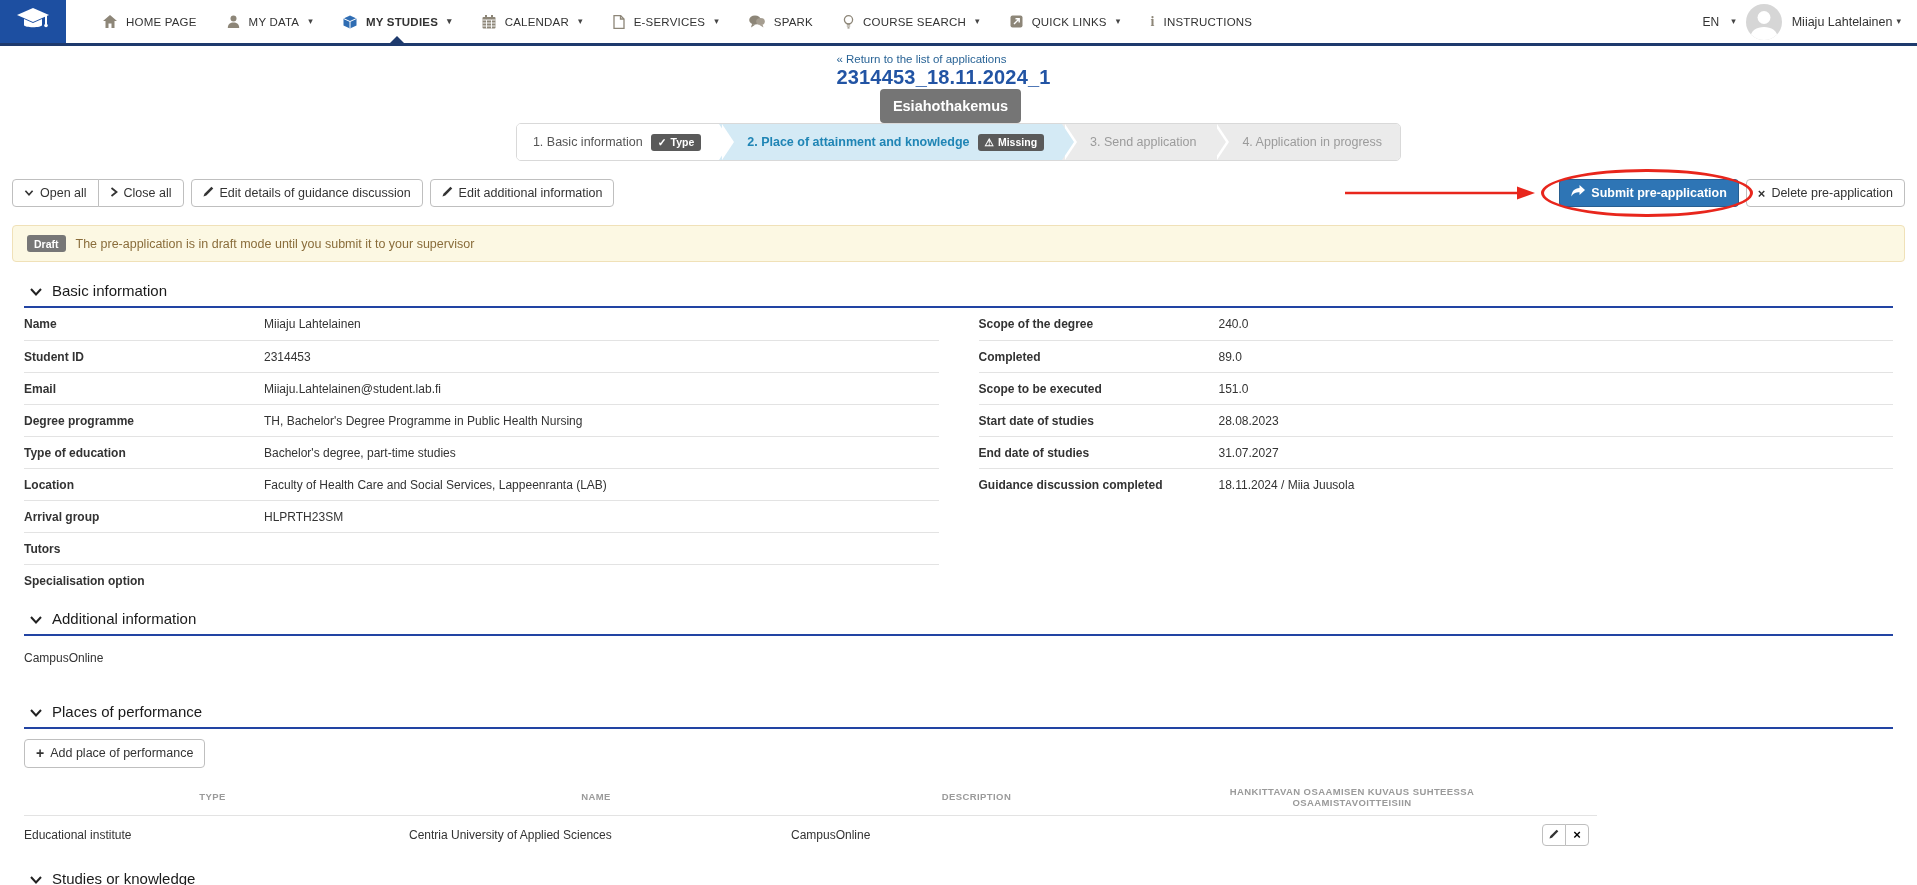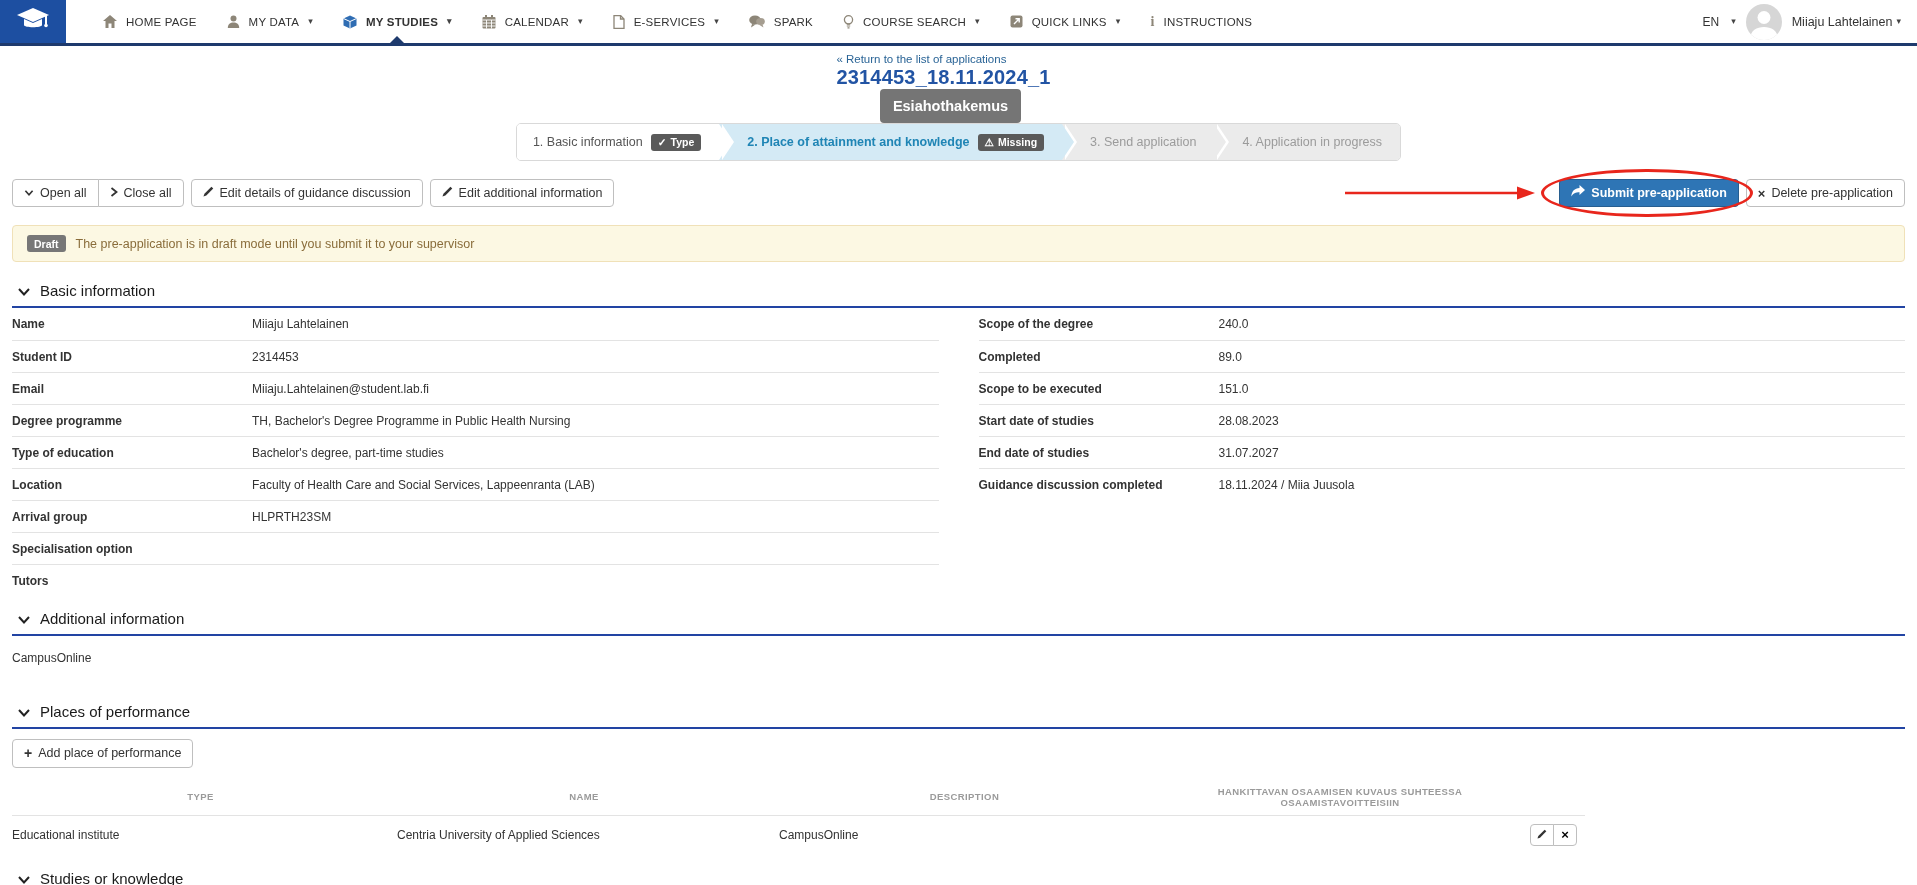--- a/index.html
+++ b/index.html
@@ -96,21 +96,21 @@
   .red-arrow { position: absolute; right: calc(100% + 24px); top: 50%; margin-top: -8px; pointer-events: none; }
 
   
   .draft-alert {
     margin: 12px 12px 6px; background: #fcf8e3; border: 1px solid #f0e1b8; border-radius: 4px;
     padding: 9px 14px; display: flex; align-items: center; gap: 10px; color: #8a6d3b; font-size: 12.5px;
   }
   .draft-badge { background:#777; color:#fff; font-size:10.5px; font-weight:bold; border-radius:3px; padding:2.5px 7px; }
 
   
-  .section { margin: 0 12px; }
+  .section { margin: 0 24px; }
   .section-header {
     display: flex; align-items: center; gap: 10px; padding: 14px 6px 7px;
     font-size: 15px; color: #1a1a1a; border-bottom: 2px solid #2244a3; cursor: pointer;
   }
   .fields { display: grid; grid-template-columns: 1fr 1fr; column-gap: 40px; }
   .frow { display: flex; padding: 9px 0 8px; border-top: 1px solid #e3e3e3; min-height: 32px; }
   .fcol .frow:first-child { border-top: none; }
   .flabel { width: 240px; font-weight: bold; flex-shrink: 0; }
   .fvalue { flex: 1; }
 
@@ -375,25 +375,25 @@
         </div>
       <div class="frow">
           <div class="flabel">Location</div>
           <div class="fvalue">Faculty of Health Care and Social Services, Lappeenranta (LAB)</div>
         </div>
       <div class="frow">
           <div class="flabel">Arrival group</div>
           <div class="fvalue">HLPRTH23SM</div>
         </div>
       <div class="frow">
+          <div class="flabel">Tutors</div>
+          <div class="fvalue"></div>
+        </div>
+      <div class="frow">
           <div class="flabel">Specialisation option</div>
-          <div class="fvalue"></div>
-        </div>
-      <div class="frow">
-          <div class="flabel">Tutors</div>
           <div class="fvalue"></div>
         </div>
     </div>
     <div class="fcol">
       <div class="frow">
           <div class="flabel">Scope of the degree</div>
           <div class="fvalue">240.0</div>
         </div>
       <div class="frow">
           <div class="flabel">Completed</div>

